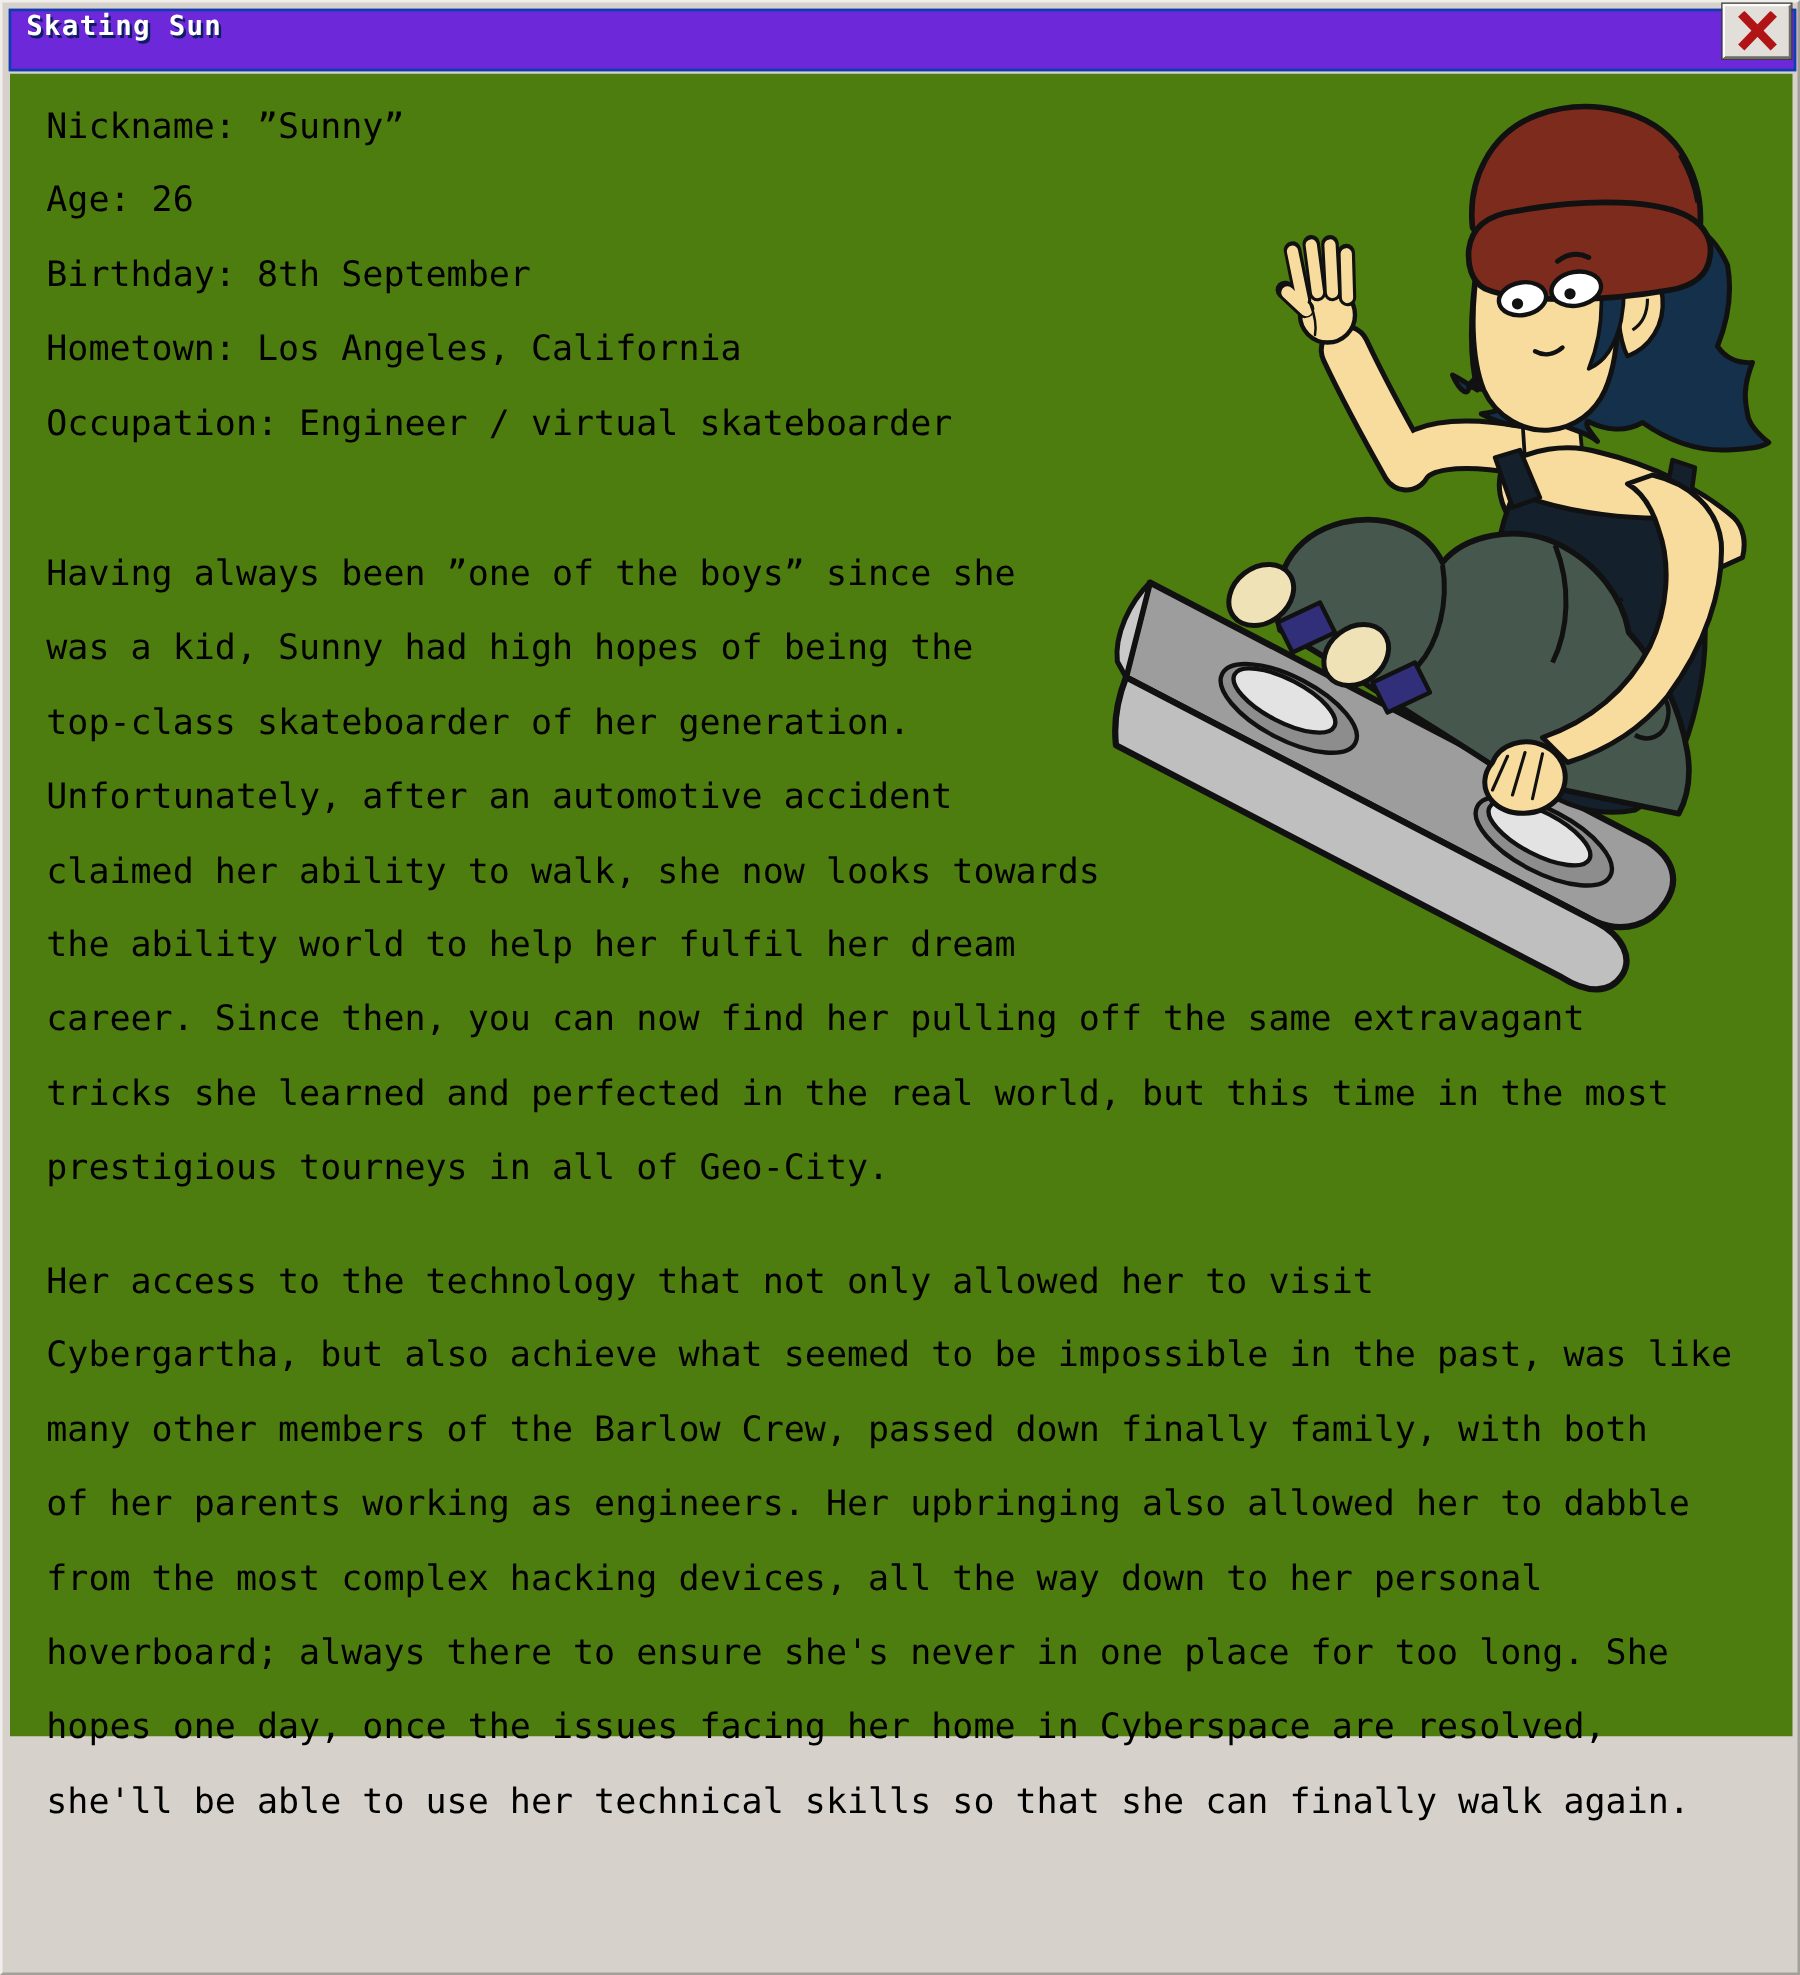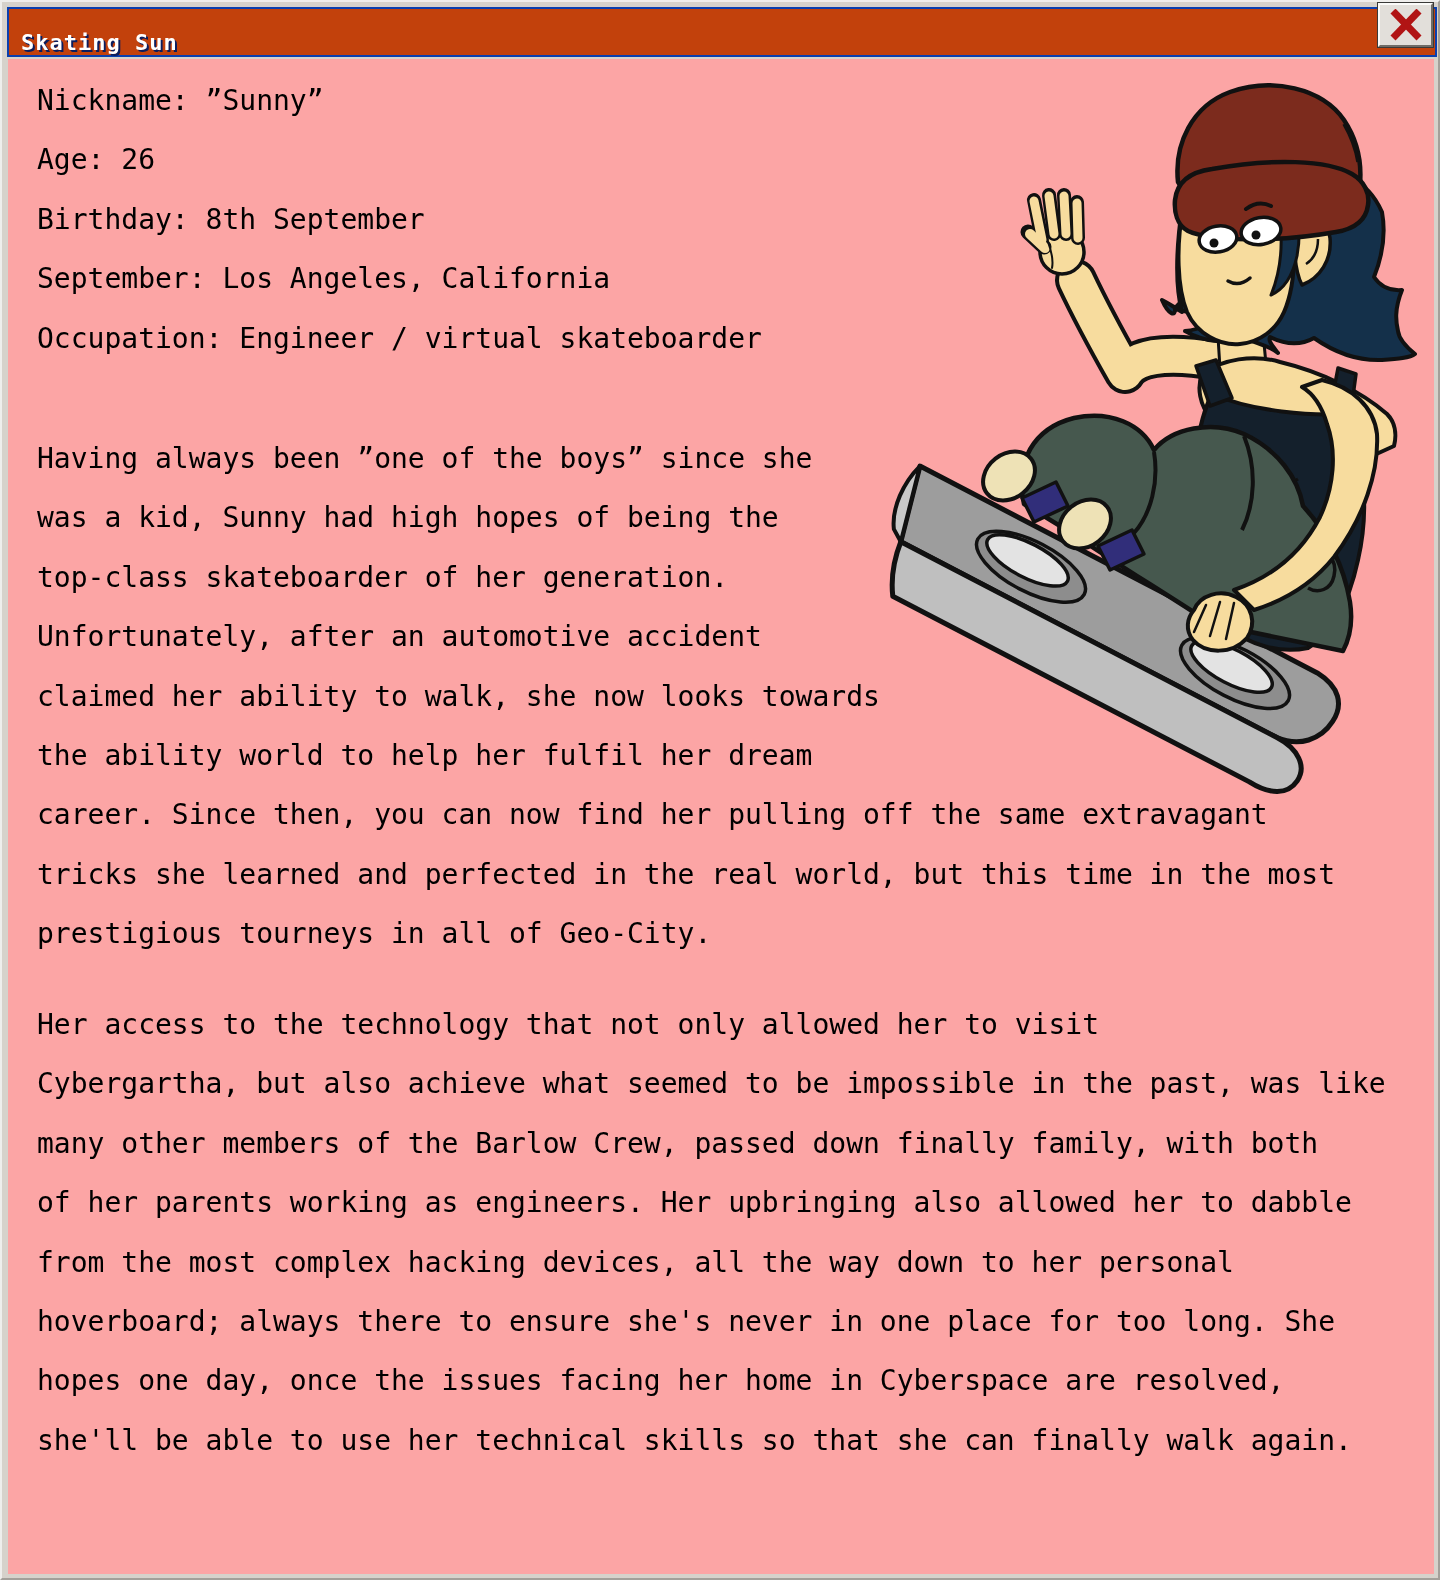--- a/index.html
+++ b/index.html
@@ -7,39 +7,39 @@
     width:1440px;height:1580px;position:relative;overflow:hidden;
     background:#d6d2cb;
     font-family:"DejaVu Sans Mono", monospace;
   }
   .window{
     position:absolute;left:0;top:0;width:1440px;height:1580px;box-sizing:border-box;
     border:2px solid;border-color:#efeeec #a3a09a #a3a09a #efeeec;background:#d6d2cb;
   }
   .titlebar{
     position:absolute;left:5px;top:5px;width:1430px;height:50px;box-sizing:border-box;
-    background:#c2410c;border:2px solid #0a3fae;
-    display:flex;align-items:flex-end;
+    background:#6d28d9;border:2px solid #0a3fae;
+    display:flex;align-items:flex-start;
   }
   .title-text{
     margin-left:12px;
     font-size:22px;font-weight:bold;color:#ffffff;letter-spacing:1px;
     text-shadow:2px 2px 0 #0c1e5e;
     white-space:pre;
   }
   .close-btn{
     position:absolute;left:1376px;top:1px;width:55px;height:44px;box-sizing:border-box;
     background:#e2dfda;border:2px solid;border-color:#fbfbf9 #6f6c67 #6f6c67 #fbfbf9;
     outline:1px solid #3a3a38;
     display:flex;align-items:center;justify-content:center;
     cursor:pointer;padding:0;
   }
   .content{
-    position:absolute;left:6px;top:57px;width:1426px;height:1515px;
-    background:#fca5a5;
+    position:absolute;left:6px;top:57px;width:1426px;height:1330px;
+    background:#4d7c0f;
   }
   .textblock{
     position:absolute;left:29px;color:#000;
     font-size:28px;
   }
   .textblock .tline{height:59.4px;line-height:59.4px;white-space:pre;}
   .bio{top:12px;}
   .para1{top:370px;}
   .para2{top:936px;}
   .illustration{
@@ -63,21 +63,21 @@
       </svg>
     </span>
   </button>
 
   <div class="content">
 
     <div class="textblock bio">
         <div class="tline">Nickname: ”Sunny”</div>
         <div class="tline">Age: 26</div>
         <div class="tline">Birthday: 8th September</div>
-        <div class="tline">September: Los Angeles, California</div>
+        <div class="tline">Hometown: Los Angeles, California</div>
         <div class="tline">Occupation: Engineer / virtual skateboarder</div>
       </div>
 
     <div class="textblock para1">
         <div class="tline">Having always been ”one of the boys” since she</div>
         <div class="tline">was a kid, Sunny had high hopes of being the</div>
         <div class="tline">top-class skateboarder of her generation.</div>
         <div class="tline">Unfortunately, after an automotive accident</div>
         <div class="tline">claimed her ability to walk, she now looks towards</div>
         <div class="tline">the ability world to help her fulfil her dream</div>

